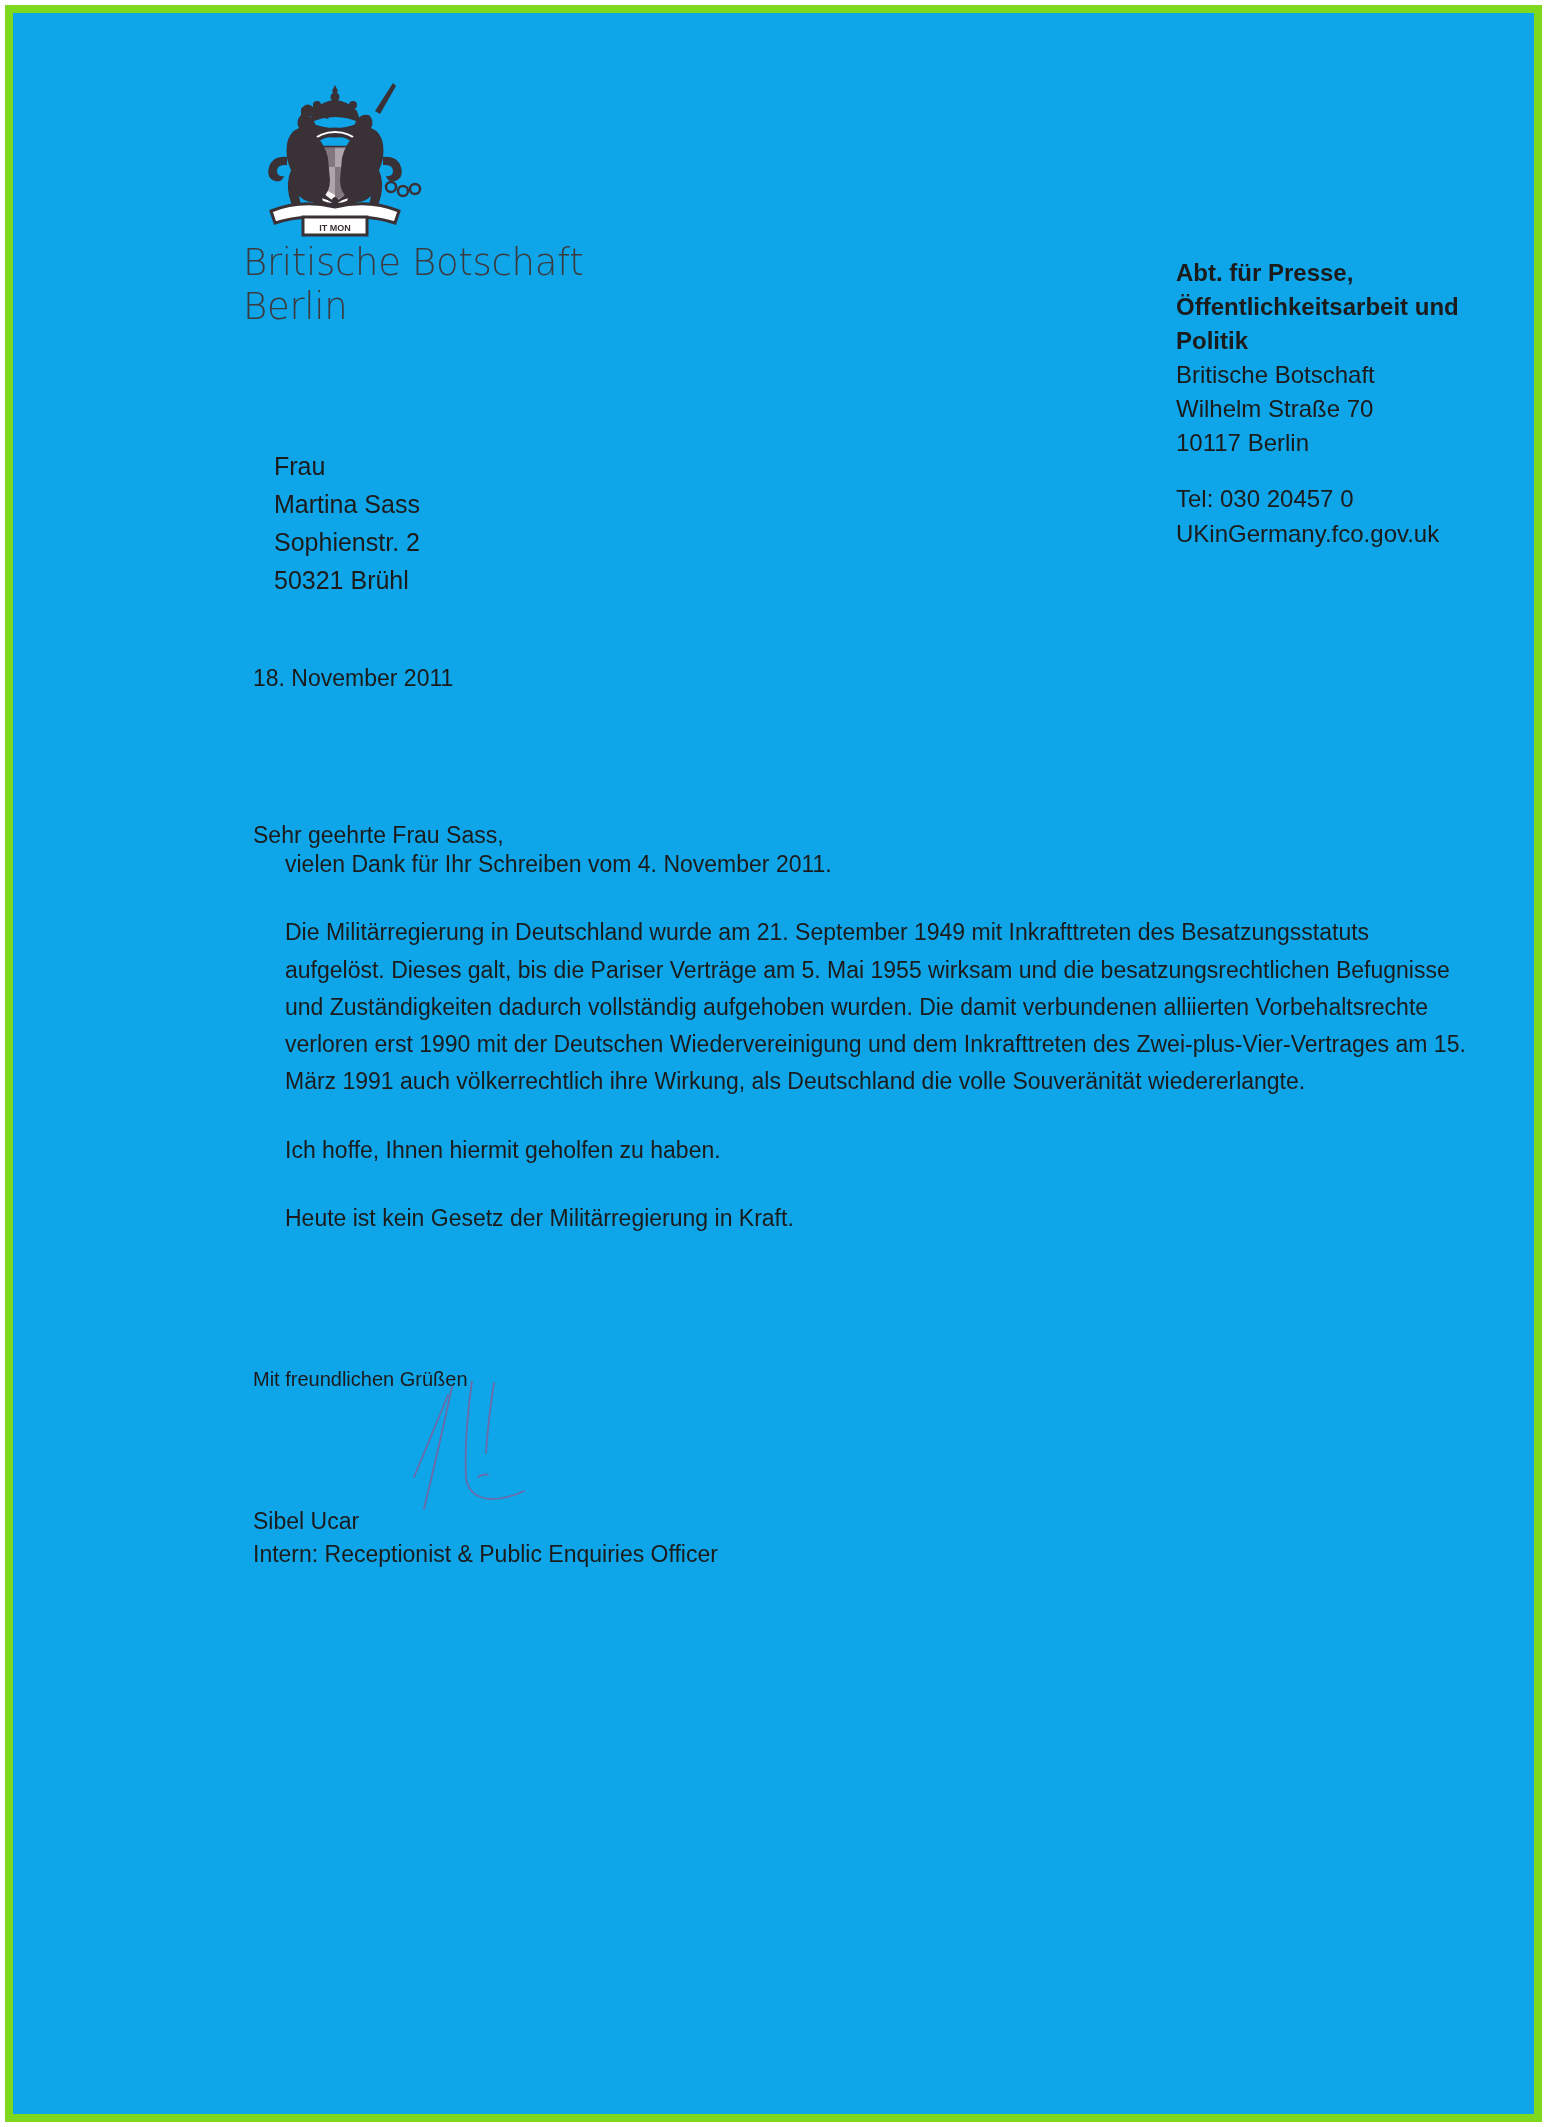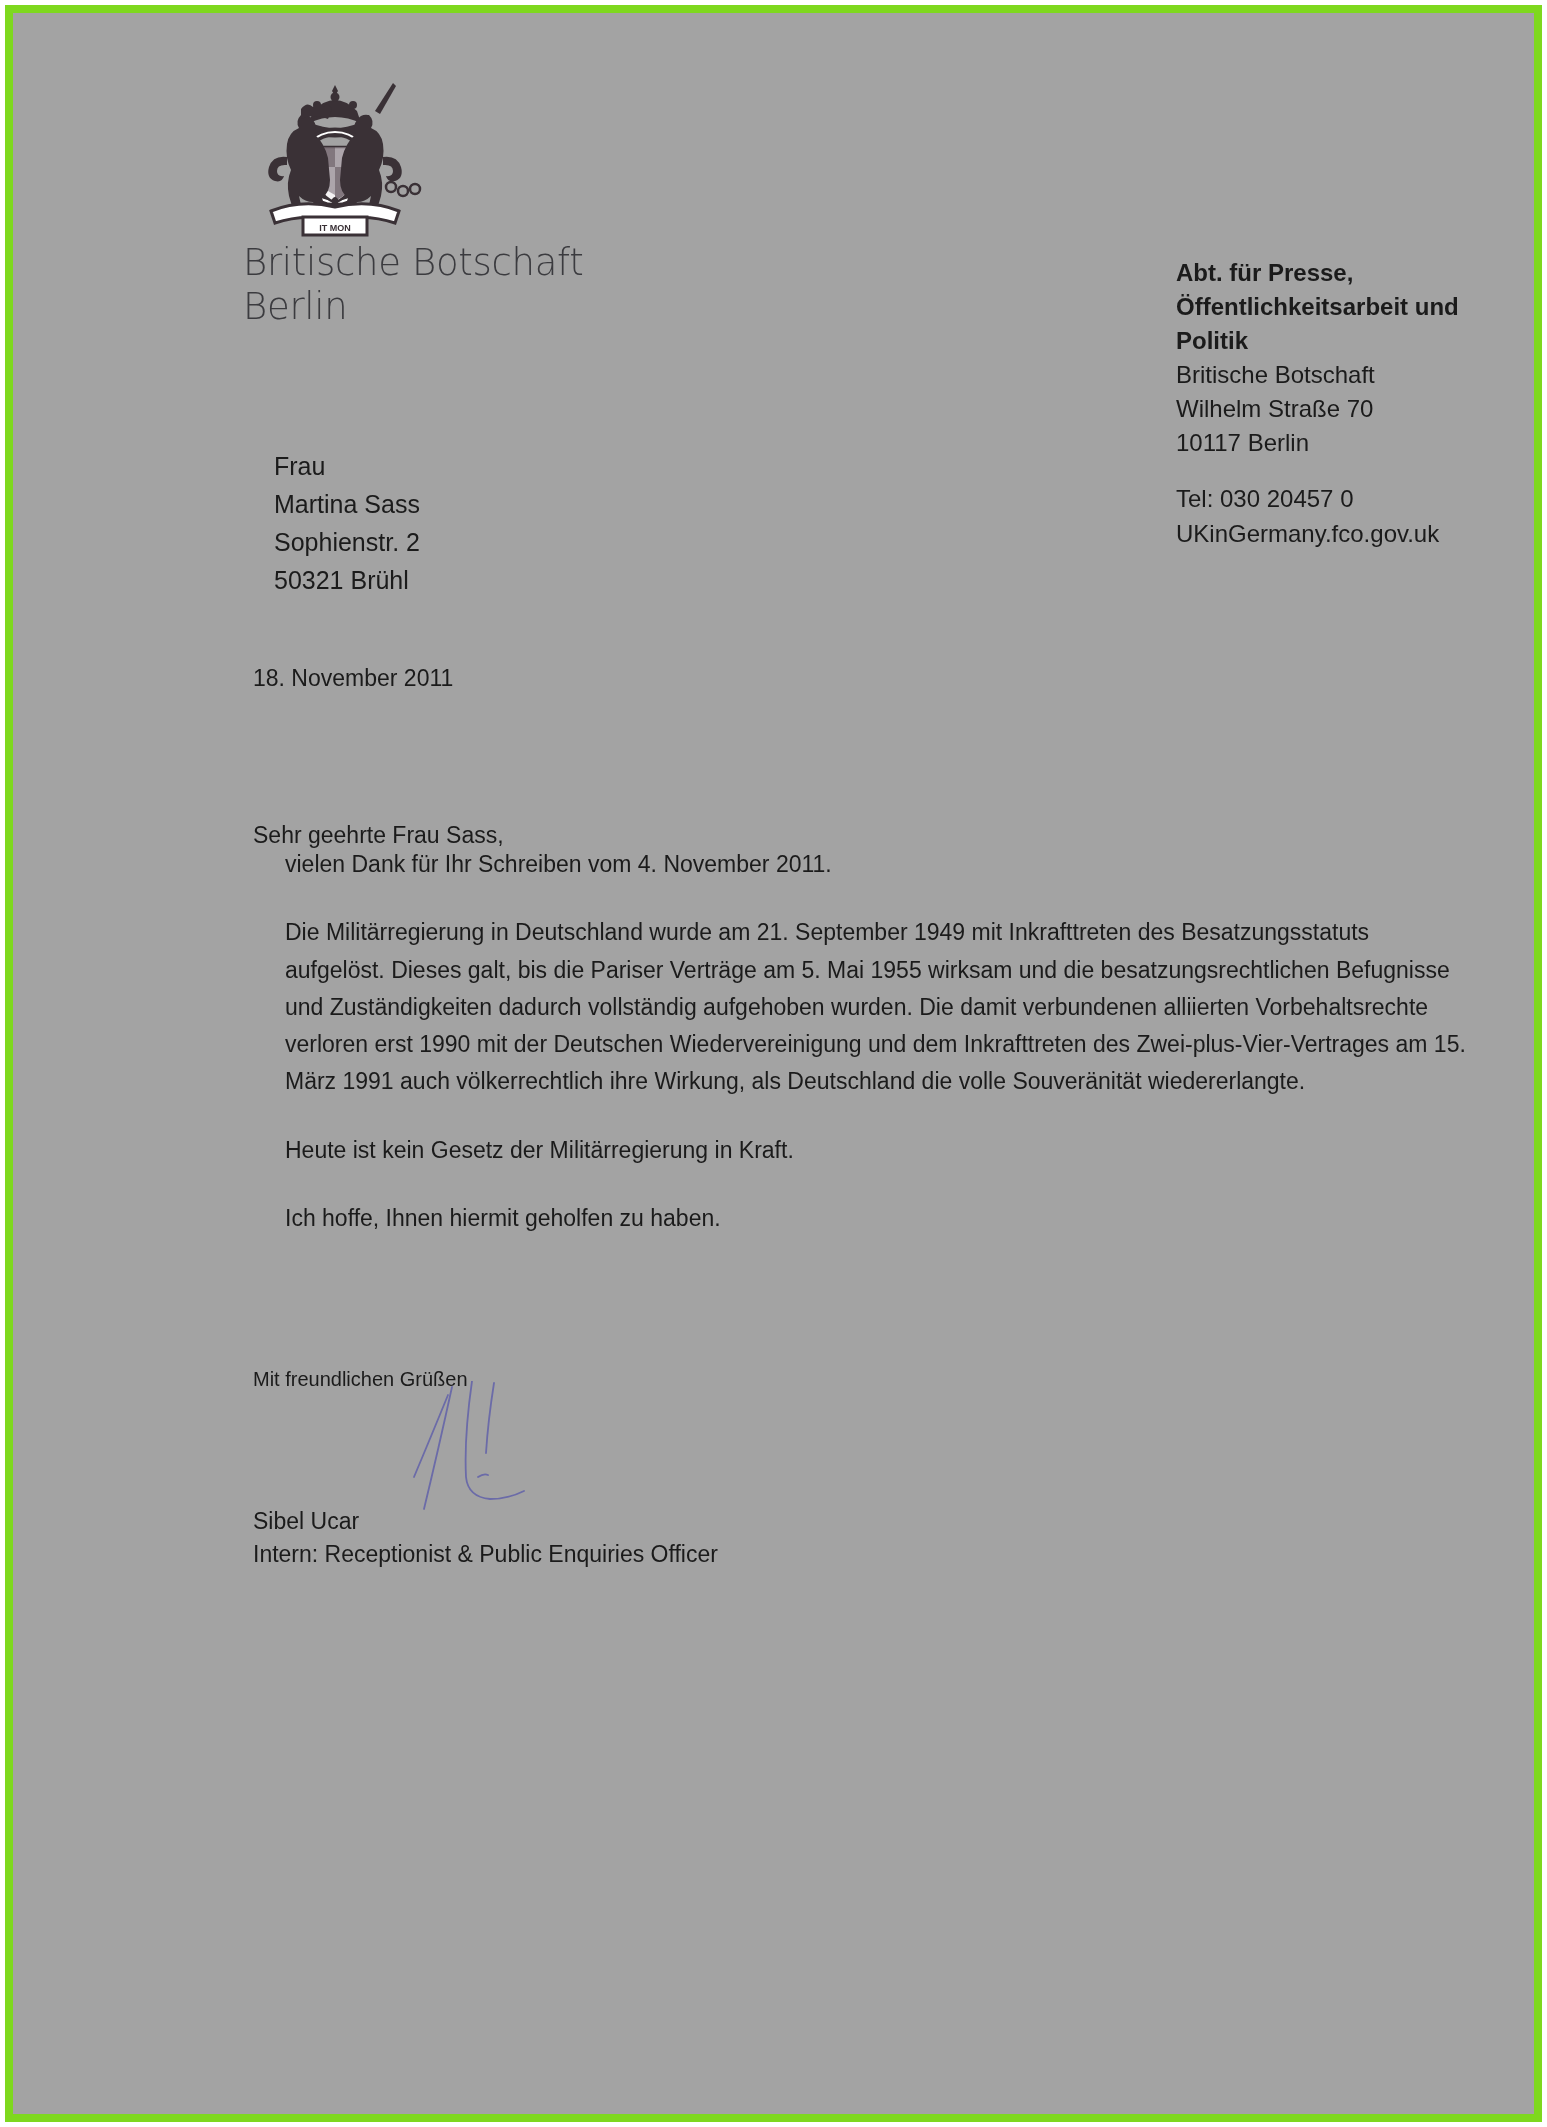--- a/index.html
+++ b/index.html
@@ -26,21 +26,21 @@
     border: 8px solid #7ed81e;
     box-sizing: border-box;
     pointer-events: none;
   }
   .sheet {
     position: absolute;
     left: 13px;
     top: 13px;
     right: 13px;
     bottom: 13px;
-    background: #a3a3a3;
+    background: #0ea5e9;
     box-sizing: border-box;
   }
 
   
   .crest {
     position: absolute;
     left: 222px;
     top: 58px;
     width: 200px;
     height: 172px;
@@ -208,22 +208,22 @@
 Sophienstr. 2
 50321 Brühl</div>
 
     <div class="letter-date">18. November 2011</div>
 
     <div class="salutation">Sehr geehrte Frau Sass,</div>
 
     <div class="body">
       <p>vielen Dank für Ihr Schreiben vom 4. November 2011.</p>
       <p>Die Militärregierung in Deutschland wurde am 21. September 1949 mit Inkrafttreten des Besatzungsstatuts aufgelöst. Dieses galt, bis die Pariser Verträge am 5. Mai 1955 wirksam und die besatzungsrechtlichen Befugnisse und Zuständigkeiten dadurch vollständig aufgehoben wurden. Die damit verbundenen alliierten Vorbehaltsrechte verloren erst 1990 mit der Deutschen Wiedervereinigung und dem Inkrafttreten des Zwei-plus-Vier-Vertrages am 15. März 1991 auch völkerrechtlich ihre Wirkung, als Deutschland die volle Souveränität wiedererlangte.</p>
+      <p>Ich hoffe, Ihnen hiermit geholfen zu haben.</p>
       <p>Heute ist kein Gesetz der Militärregierung in Kraft.</p>
-      <p>Ich hoffe, Ihnen hiermit geholfen zu haben.</p>
     </div>
 
     <div class="closing">Mit freundlichen Grüßen</div>
 
     <div class="signature-mark">
       <svg viewBox="0 0 230 150" xmlns="http://www.w3.org/2000/svg">
         <g fill="none" stroke="#6b6ba8" stroke-width="1.8" stroke-linecap="round">
           <path d="M16 128 Q30 70 44 6"></path>
           <path d="M6 96 Q22 58 40 14"></path>
           <path d="M64 0 Q56 56 58 96 Q60 116 82 118 Q100 118 116 110"></path>

